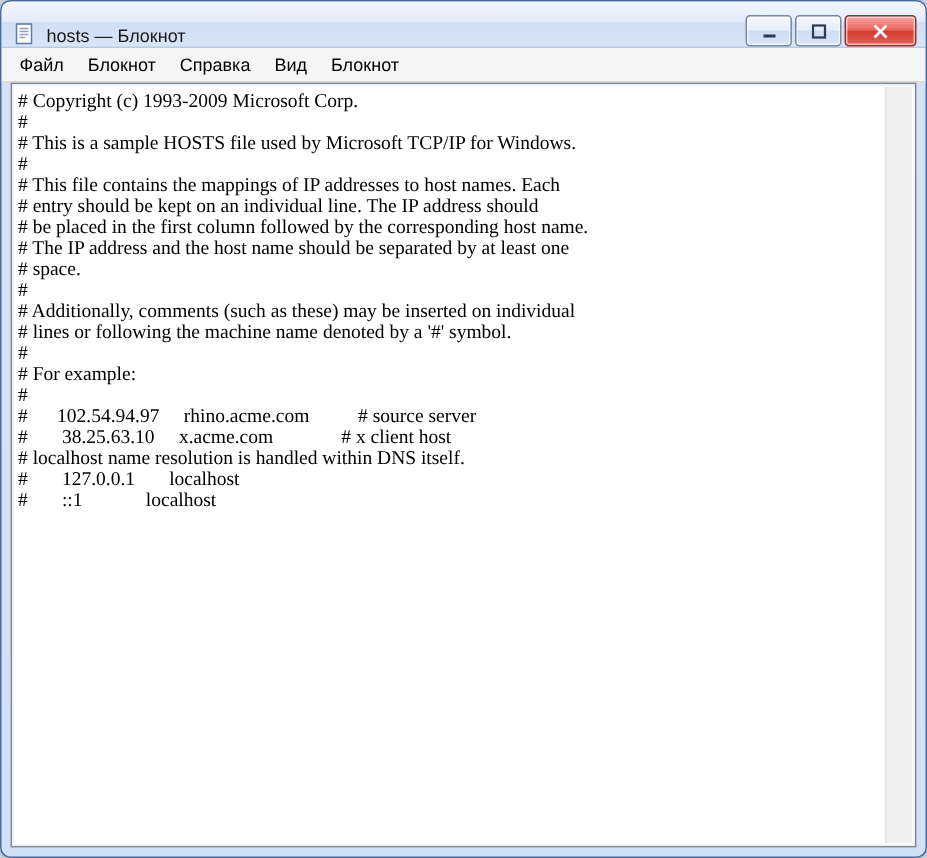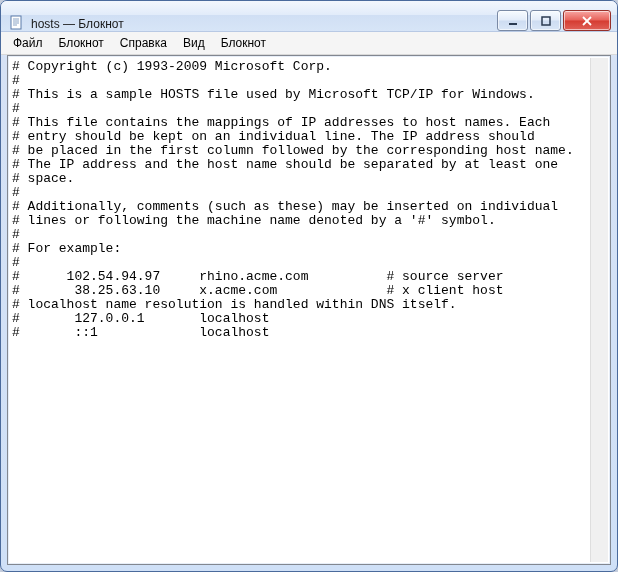--- a/index.html
+++ b/index.html
@@ -89,21 +89,21 @@
     border: 1px solid #828790;
     background: #fff;
     box-shadow: inset 0 0 0 1px #e7eef8;
     position: relative;
     overflow: hidden;
   }
   .text-area {
     position: absolute;
     inset: 2px;
     padding: 2px 2px 2px 2px;
-    font-family: Liberation Mono, monospace;
+    font-family: Liberation Serif, serif;
     font-size: 13px;
     line-height: 14px;
     color: #000;
     white-space: pre;
     overflow: auto;
     outline: none;
     border: none;
     resize: none;
   }
   .scrollbar-v {

